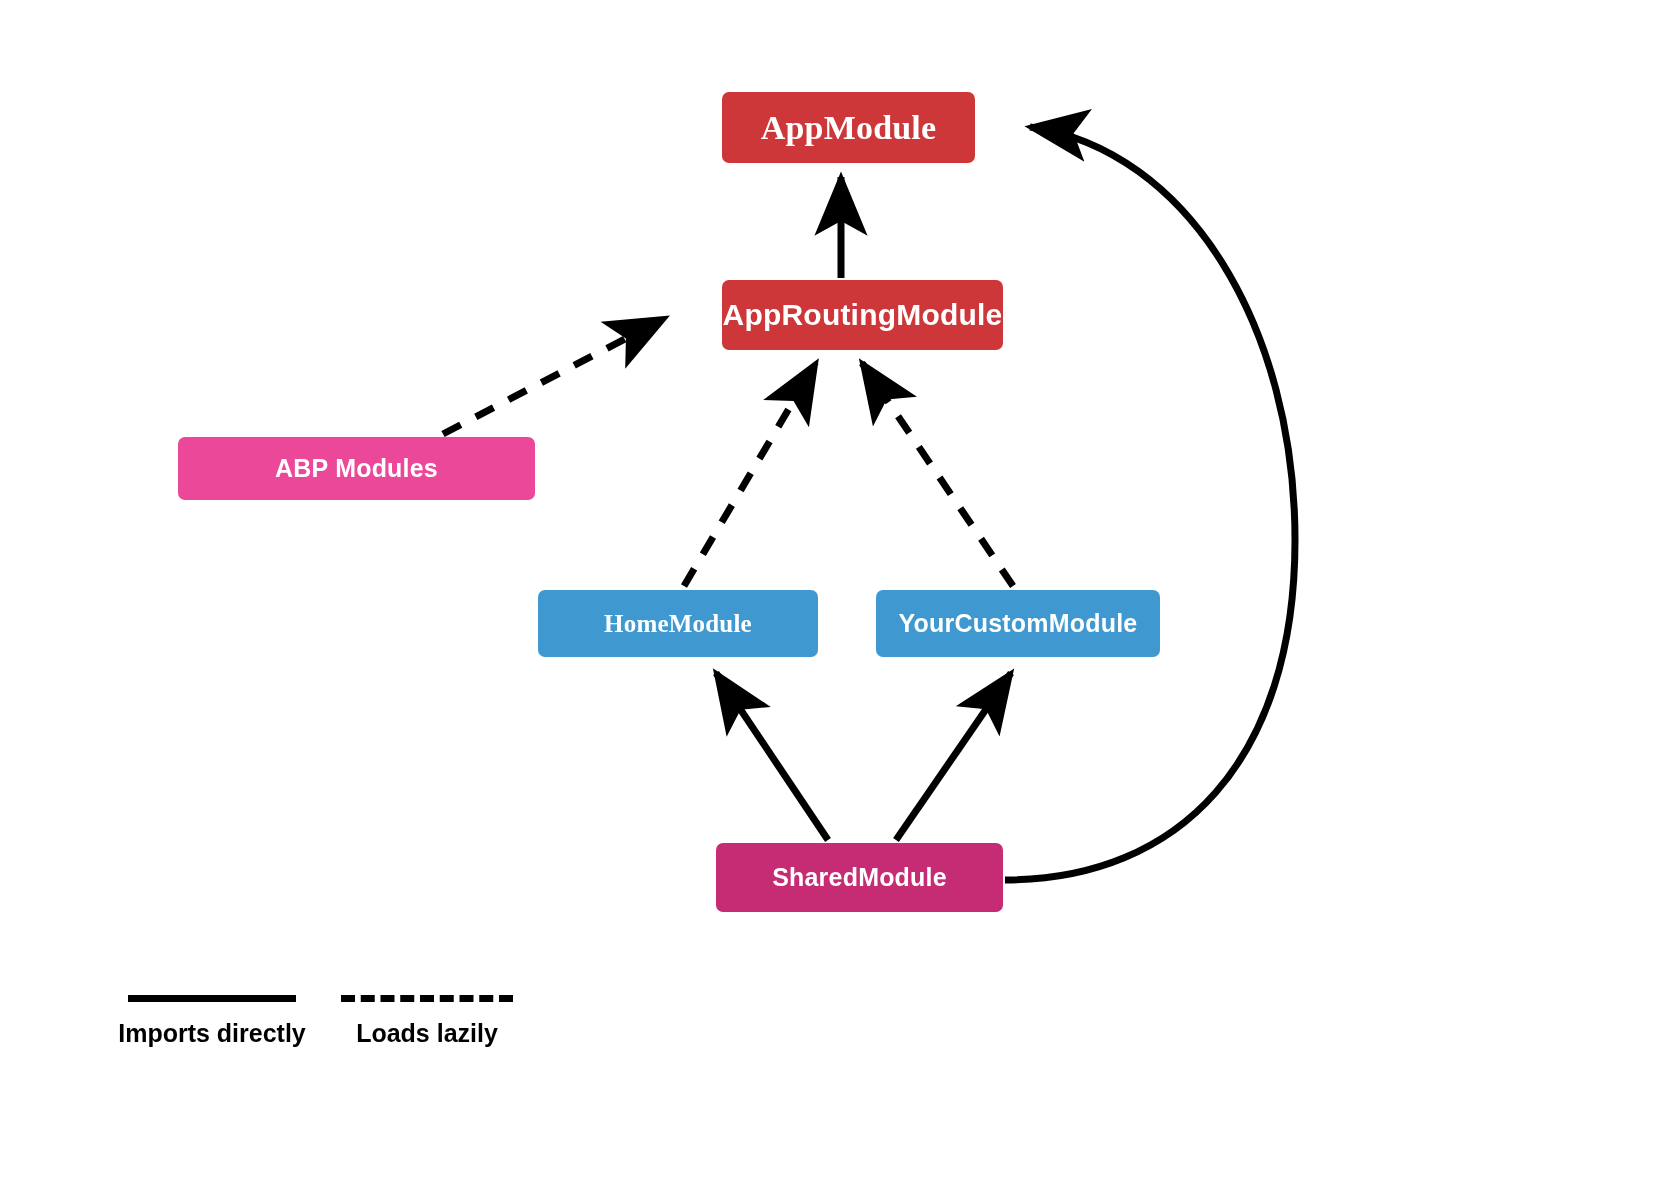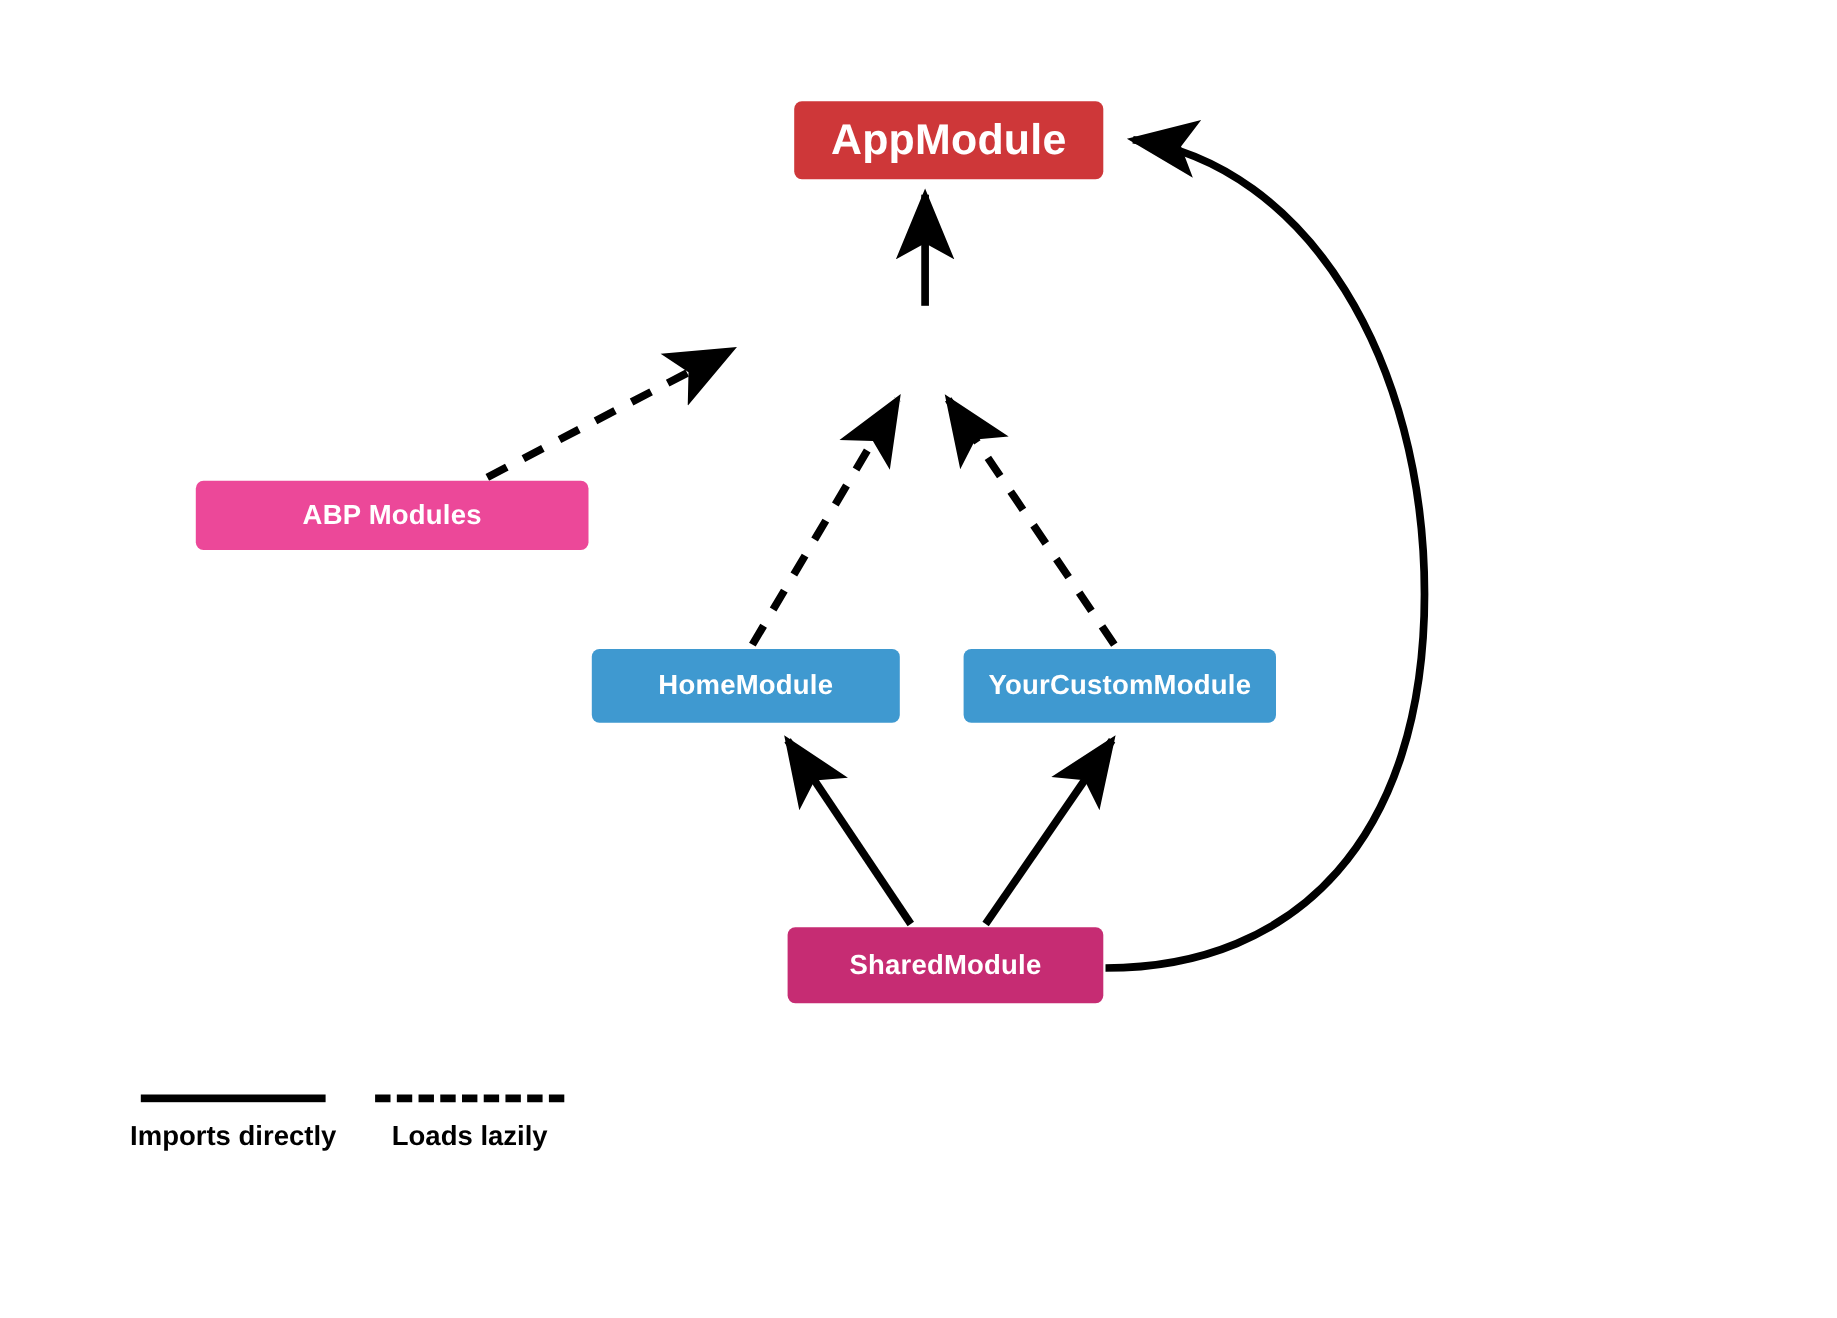--- a/index.html
+++ b/index.html
@@ -35,24 +35,24 @@
     font-weight: bold;
     letter-spacing: 0.2px;
     box-sizing: border-box;
     z-index: 3;
     user-select: none;
   }
   .node-label {
     white-space: nowrap;
   }
   
-  #node-appmodule        { left: 722px; top: 92px;  width: 281px; height: 71px; font-size: 39px; }
+  #node-appmodule        { left: 722px; top: 92px;  width: 253px; height: 71px; font-size: 34px; font-family: Liberation Serif, serif; }
   #node-approutingmodule { left: 722px; top: 280px; width: 281px; height: 70px; font-size: 30px; }
   #node-abpmodules       { left: 178px; top: 437px; width: 357px; height: 63px; font-size: 25px; }
-  #node-homemodule       { left: 538px; top: 590px; width: 280px; height: 67px; font-size: 25px; }
+  #node-homemodule       { left: 538px; top: 590px; width: 280px; height: 67px; font-size: 25px; font-family: Liberation Serif, serif; }
   #node-yourcustommodule { left: 876px; top: 590px; width: 284px; height: 67px; font-size: 25px; }
   #node-sharedmodule     { left: 716px; top: 843px; width: 287px; height: 69px; font-size: 25px; }
 
   
   #legend {
     position: absolute;
     left: 128px;
     top: 995px;
     z-index: 4;
   }
@@ -112,20 +112,23 @@
 
     <line x1="896" y1="840" x2="1011" y2="673" stroke="#000000" stroke-width="7" marker-end="url(#arrowhead)"></line>
 
     <path d="M 1005 880 C 1180 880, 1295 760, 1295 540 C 1295 330, 1190 150, 1030 127" fill="none" stroke="#000000" stroke-width="7" marker-end="url(#arrowhead)"></path>
   </svg>
 
   <div class="node" id="node-appmodule" style="background:#CE3739">
     <span class="node-label">AppModule</span>
   </div>
 
+  <div class="node" id="node-approutingmodule" style="background:#CE3739">
+    <span class="node-label">AppRoutingModule</span>
+  </div>
 
   <div class="node" id="node-abpmodules" style="background:#ec4899">
     <span class="node-label">ABP Modules</span>
   </div>
 
   <div class="node" id="node-homemodule" style="background:#3F99D0">
     <span class="node-label">HomeModule</span>
   </div>
 
   <div class="node" id="node-sharedmodule" style="background:#C62C73">

